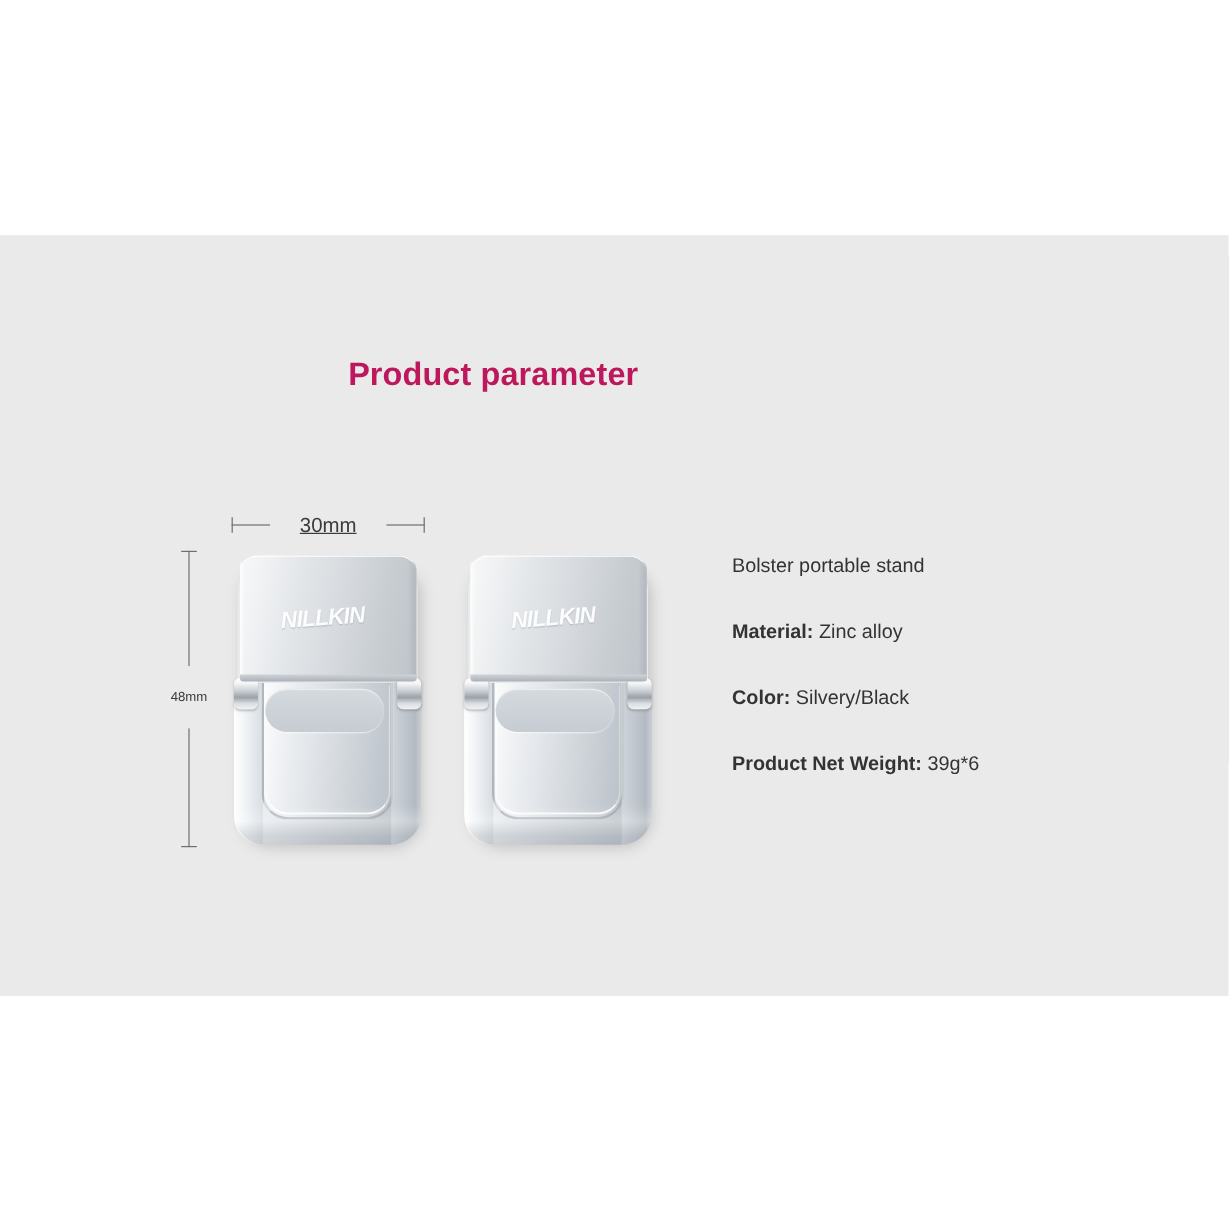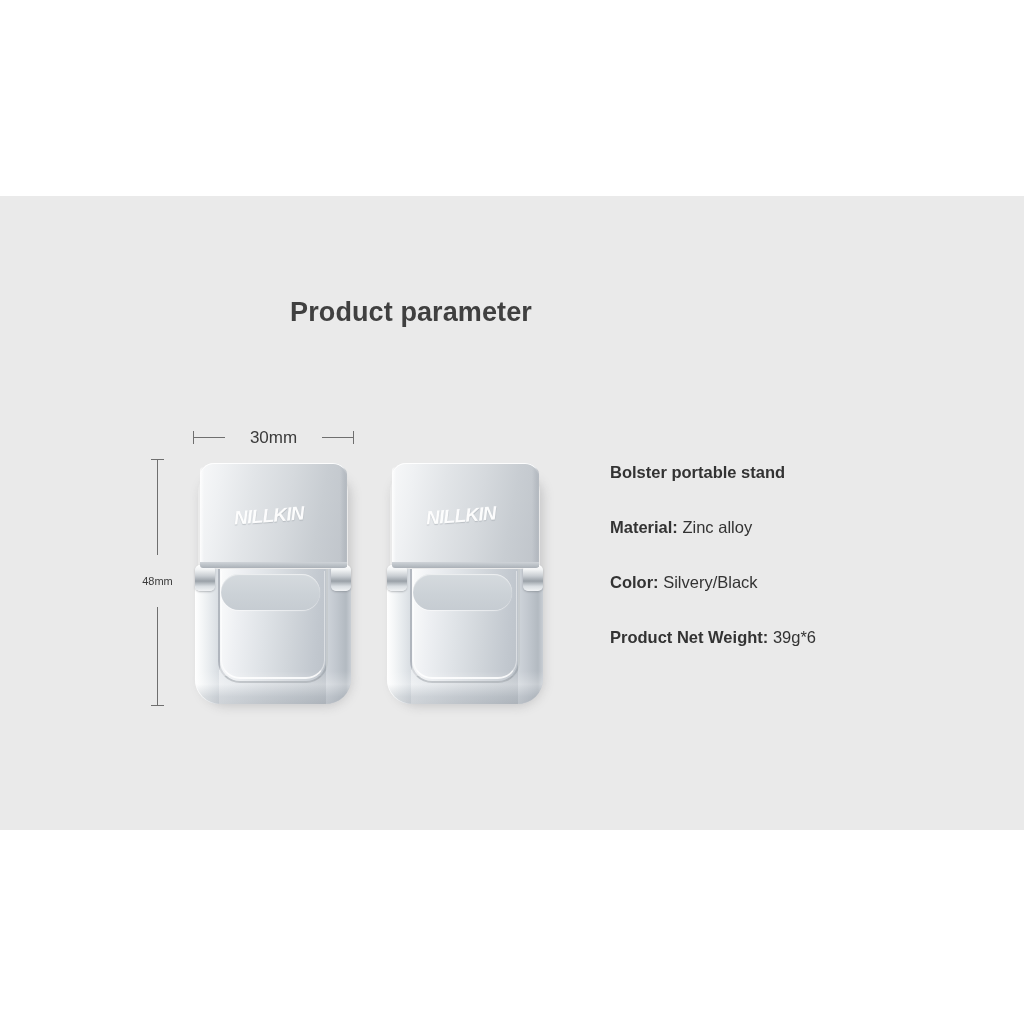--- a/index.html
+++ b/index.html
@@ -28,21 +28,21 @@
 
   
   #title {
     position: absolute;
     left: 0;
     top: 297px;
     width: 822px;
     text-align: center;
     font-size: 27px;
     font-weight: bold;
-    color: #404040;
+    color: #be185d;
     letter-spacing: 0.1px;
   }
 
   
   #dim-w {
     position: absolute;
     left: 193px;
     top: 421px;
     width: 161px;
     height: 33px;
@@ -67,20 +67,21 @@
   #dim-w .lbl {
     position: absolute;
     left: 32px;
     top: 0px;
     width: 97px;
     text-align: center;
     font-size: 17px;
     color: #3b3b3b;
     background: #eaeaea;
     line-height: 33px;
+    text-decoration: underline;
   }
 
   
   #dim-h {
     position: absolute;
     left: 126px;
     top: 459px;
     width: 63px;
     height: 248px;
   }
@@ -333,21 +334,21 @@
   }
   #specs .row {
     height: 55px;
     font-size: 16.5px;
     color: #333333;
     line-height: 20px;
     white-space: nowrap;
   }
   #specs .k { font-weight: bold; }
   #specs .v { font-weight: normal; }
-  #specs .row.heading .k { font-weight: bold; }
+  #specs .row.heading .k { font-weight: normal; }
 </style>
 </head>
 <body>
 
 <div id="page">
 
   <div id="panel"></div>
 
   <div id="title">Product parameter</div>
 

